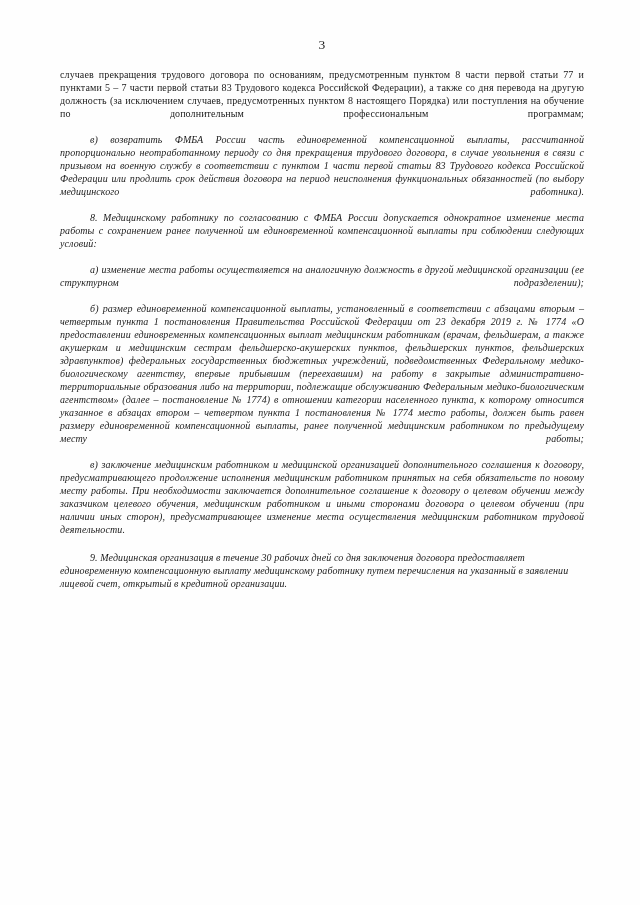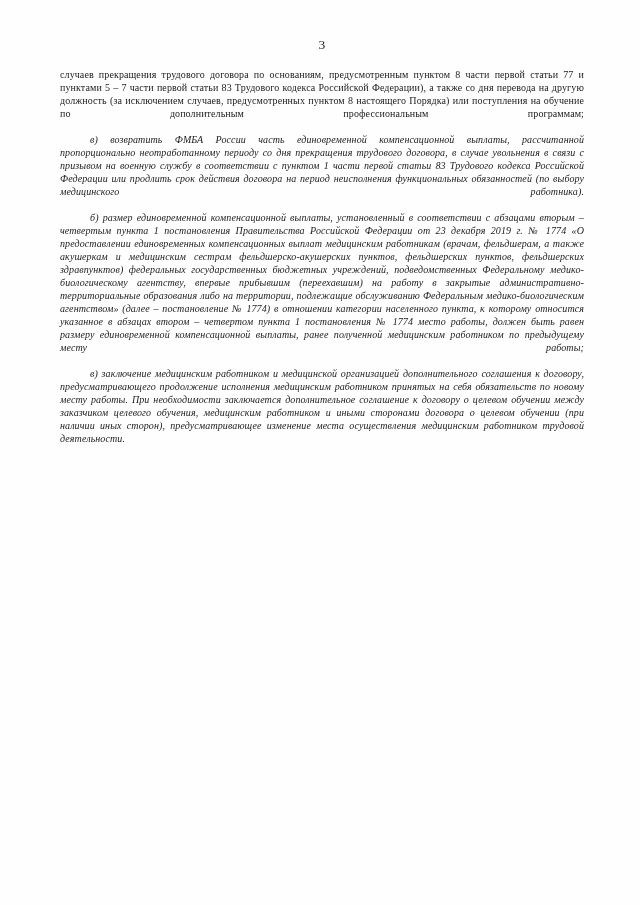--- a/index.html
+++ b/index.html
@@ -65,23 +65,26 @@
 <div class="page">
 
   <div class="page-number">3</div>
 
   <div class="body-text">
 
     <p class="para stretch blk">случаев прекращения трудового договора по основаниям, предусмотренным пунктом 8 части первой статьи 77 и пунктами 5 – 7 части первой статьи 83 Трудового кодекса Российской Федерации), а также со дня перевода на другую должность (за исключением случаев, предусмотренных пунктом 8 настоящего Порядка) или поступления на обучение по дополнительным профессиональным программам;</p>
 
     <p class="para indent stretch blk">в) возвратить ФМБА России часть единовременной компенсационной выплаты, рассчитанной пропорционально неотработанному периоду со дня прекращения трудового договора, в случае увольнения в связи с призывом на военную службу в соответствии с пунктом 1 части первой статьи 83 Трудового кодекса Российской Федерации или продлить срок действия договора на период неисполнения функциональных обязанностей (по выбору медицинского работника).</p>
 
+    <p class="para indent stretch blk">8. Медицинскому работнику по согласованию с ФМБА России допускается однократное изменение места работы с сохранением ранее полученной им единовременной компенсационной выплаты при соблюдении следующих условий:</p>
 
+    <p class="para indent stretch blk">а) изменение места работы осуществляется на аналогичную должность в другой медицинской организации (ее структурном подразделении);</p>
 
     <p class="para indent stretch blk">б) размер единовременной компенсационной выплаты, установленный в соответствии с абзацами вторым – четвертым пункта 1 постановления Правительства Российской Федерации от 23 декабря 2019 г. № 1774 «О предоставлении единовременных компенсационных выплат медицинским работникам (врачам, фельдшерам, а также акушеркам и медицинским сестрам фельдшерско-акушерских пунктов, фельдшерских пунктов, фельдшерских здравпунктов) федеральных государственных бюджетных учреждений, подведомственных Федеральному медико-биологическому агентству, впервые прибывшим (переехавшим) на работу в закрытые административно-территориальные образования либо на территории, подлежащие обслуживанию Федеральным медико-биологическим агентством» (далее – постановление № 1774) в отношении категории населенного пункта, к которому относится указанное в абзацах втором – четвертом пункта 1 постановления № 1774 место работы, должен быть равен размеру единовременной компенсационной выплаты, ранее полученной медицинским работником по предыдущему месту работы;</p>
 
     <p class="para indent stretch blk">в) заключение медицинским работником и медицинской организацией дополнительного соглашения к договору, предусматривающего продолжение исполнения медицинским работником принятых на себя обязательств по новому месту работы. При необходимости заключается дополнительное соглашение к договору о целевом обучении между заказчиком целевого обучения, медицинским работником и иными сторонами договора о целевом обучении (при наличии иных сторон), предусматривающее изменение места осуществления медицинским работником трудовой деятельности.</p>
 
     <div class="spacer-sm"></div>
 
+    <p class="para indent final blk">9. Медицинская организация в течение 30 рабочих дней со дня заключения договора предоставляет единовременную компенсационную выплату медицинскому работнику путем перечисления на указанный в заявлении лицевой счет, открытый в кредитной организации.</p>
 
   </div>
 </div>
 
 </body></html>

